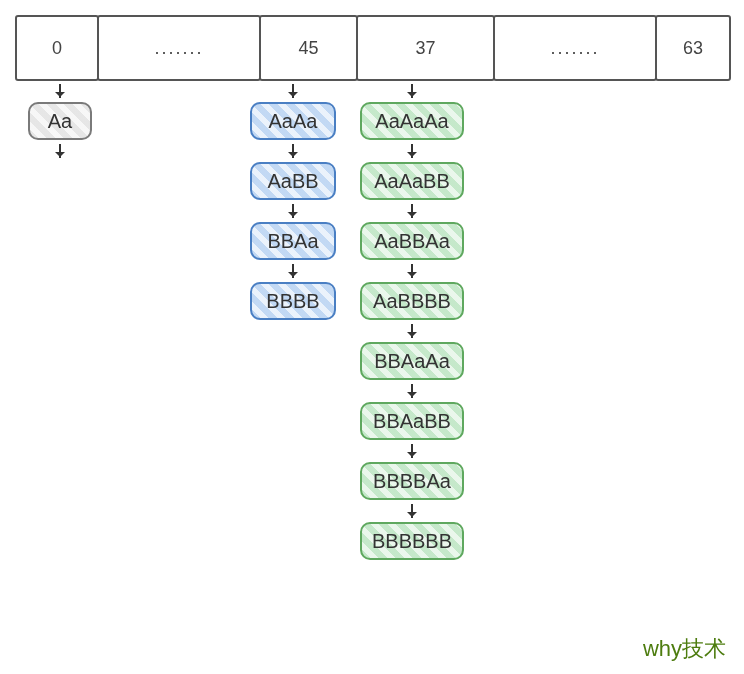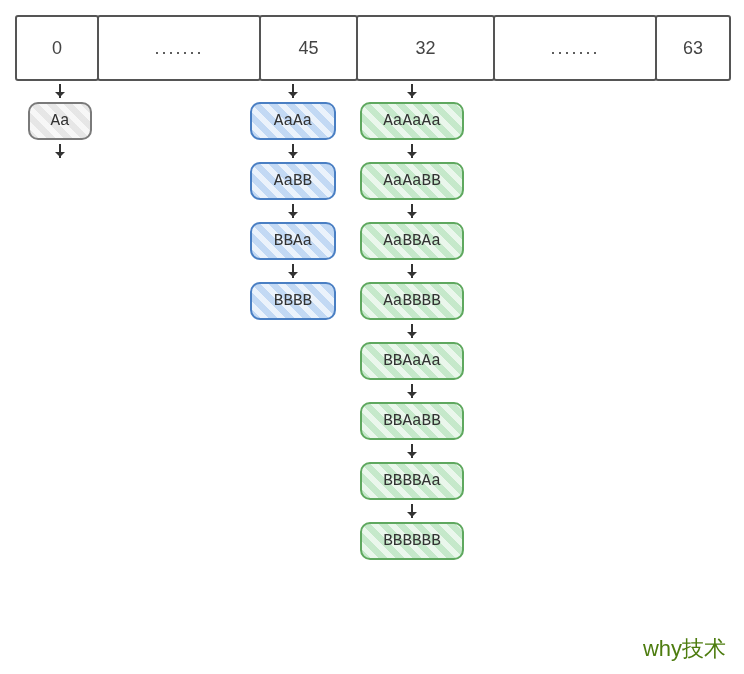--- a/index.html
+++ b/index.html
@@ -2,38 +2,38 @@
 <html><head>
 <meta charset="utf-8">
 <style>
   html,body{margin:0;padding:0;font-family:Arial,"Microsoft YaHei",sans-serif;font-size:15px;color:#333;}
   .canvas{position:relative;width:744px;height:674px;background:#fff;}
   .header-row{position:absolute;top:15px;left:15px;display:flex;}
   .hdr{border:2px solid #555;height:62px;display:flex;align-items:center;justify-content:center;font-size:18px;color:#444;border-radius:3px 3px 3px 3px;}
   .hdr+ .hdr{margin-left:-2px;}
   .dots{letter-spacing:2px;}
   .chain{position:absolute;display:flex;flex-direction:column;align-items:center;}
-  .node{border:2px solid;border-radius:10px;display:flex;align-items:center;justify-content:center;height:34px;font-size:16px;color:#333;font-family:Liberation Mono, monospace;}
+  .node{border:2px solid;border-radius:10px;display:flex;align-items:center;justify-content:center;height:34px;font-size:20px;color:#333;}
   .gray .node{border-color:#7a7a7a;background:repeating-linear-gradient(45deg,rgba(200,200,200,.45)0 6px,rgba(200,200,200,.15)6px 12px);width:60px;}
   .blue .node{border-color:#4a7fc3;background:repeating-linear-gradient(45deg,rgba(120,170,230,.45)0 6px,rgba(120,170,230,.15)6px 12px);width:82px;}
   .green .node{border-color:#5fa85f;background:repeating-linear-gradient(45deg,rgba(140,210,150,.5)0 6px,rgba(140,210,150,.18)6px 12px);width:100px;}
   .arrow{width:2px;height:14px;background:#333;position:relative;margin:4px 0;}
   .arrow:after{content:"";position:absolute;bottom:-4px;left:-4px;border:5px solid transparent;border-top-color:#333;}
   .watermark{position:absolute;right:18px;bottom:10px;color:#4d7c0f;font-size:22px;}
 </style>
 </head>
 <body>
 
 <div class="canvas">
 
   <div class="header-row">
     <div class="hdr" style="width:80px">0</div>
     <div class="hdr dots" style="width:160px">.......</div>
     <div class="hdr" style="width:95px">45</div>
-    <div class="hdr" style="width:135px">32</div>
+    <div class="hdr" style="width:135px">37</div>
     <div class="hdr dots" style="width:160px">.......</div>
     <div class="hdr" style="width:72px">63</div>
   </div>
 
   <div class="chain gray" style="left:28px;top:80px">
     <div class="arrow"></div>
     <div class="node">Aa</div>
     <div class="arrow"></div>
   </div>
 

